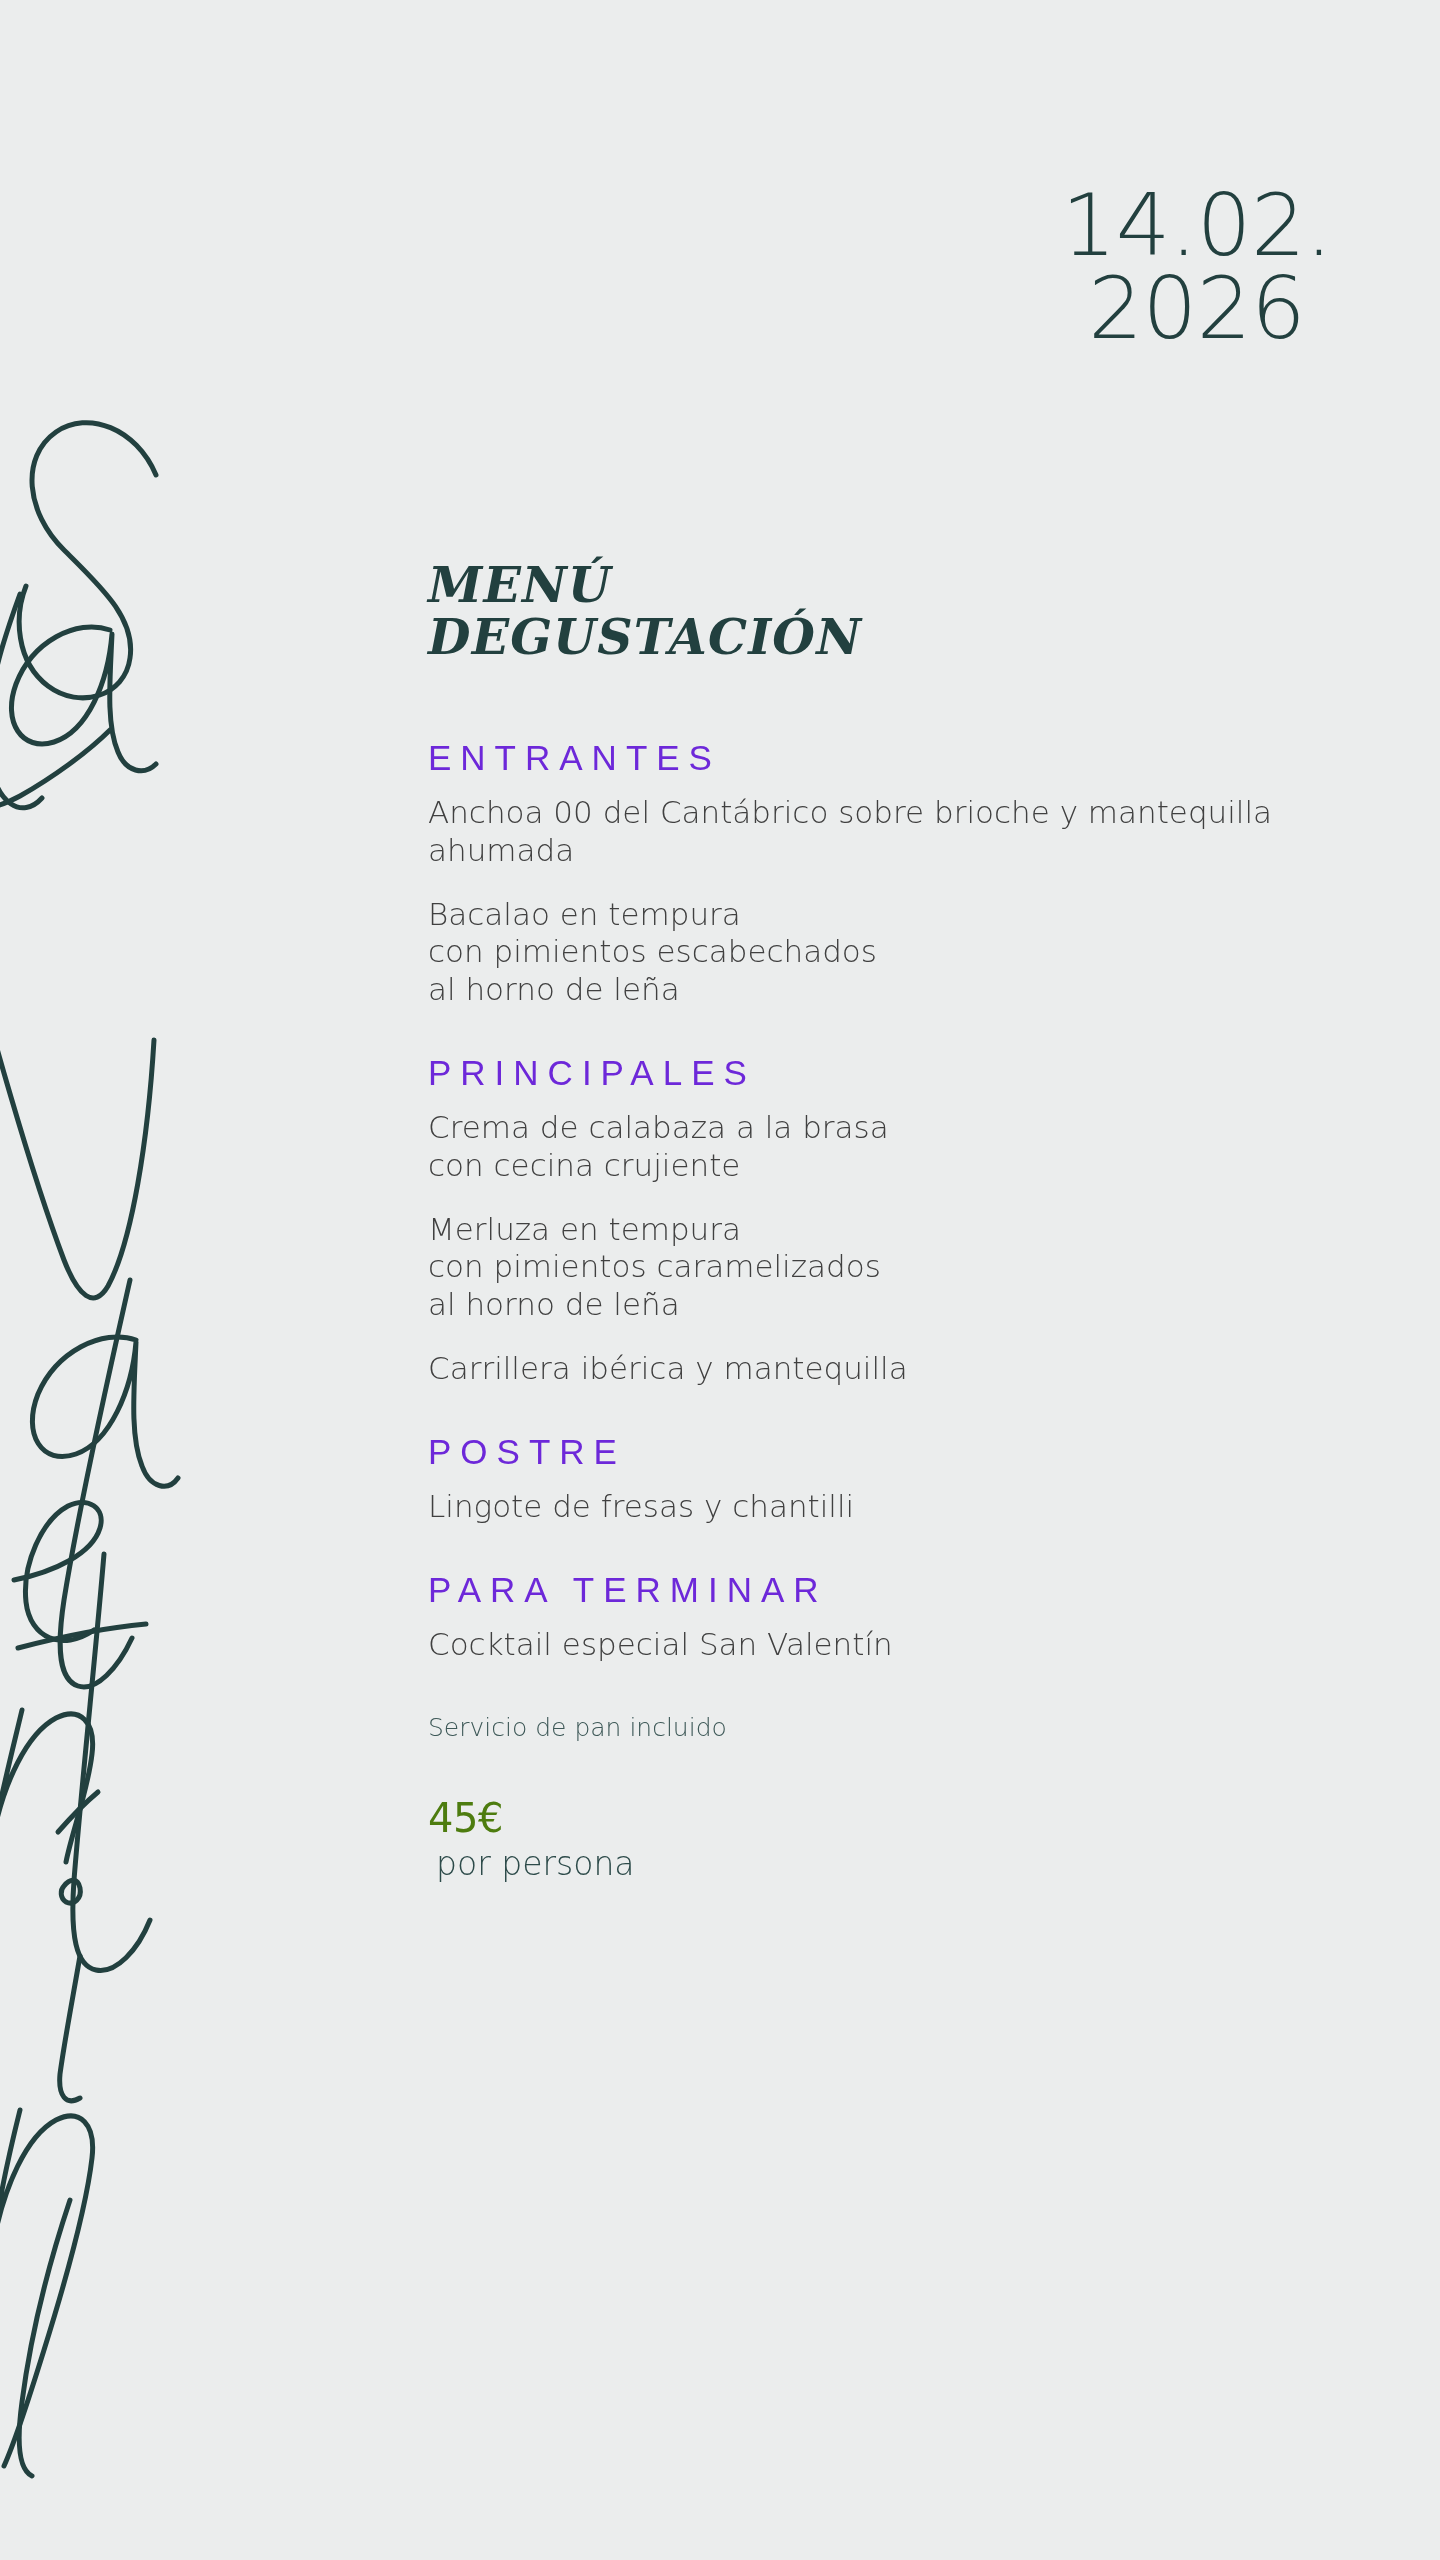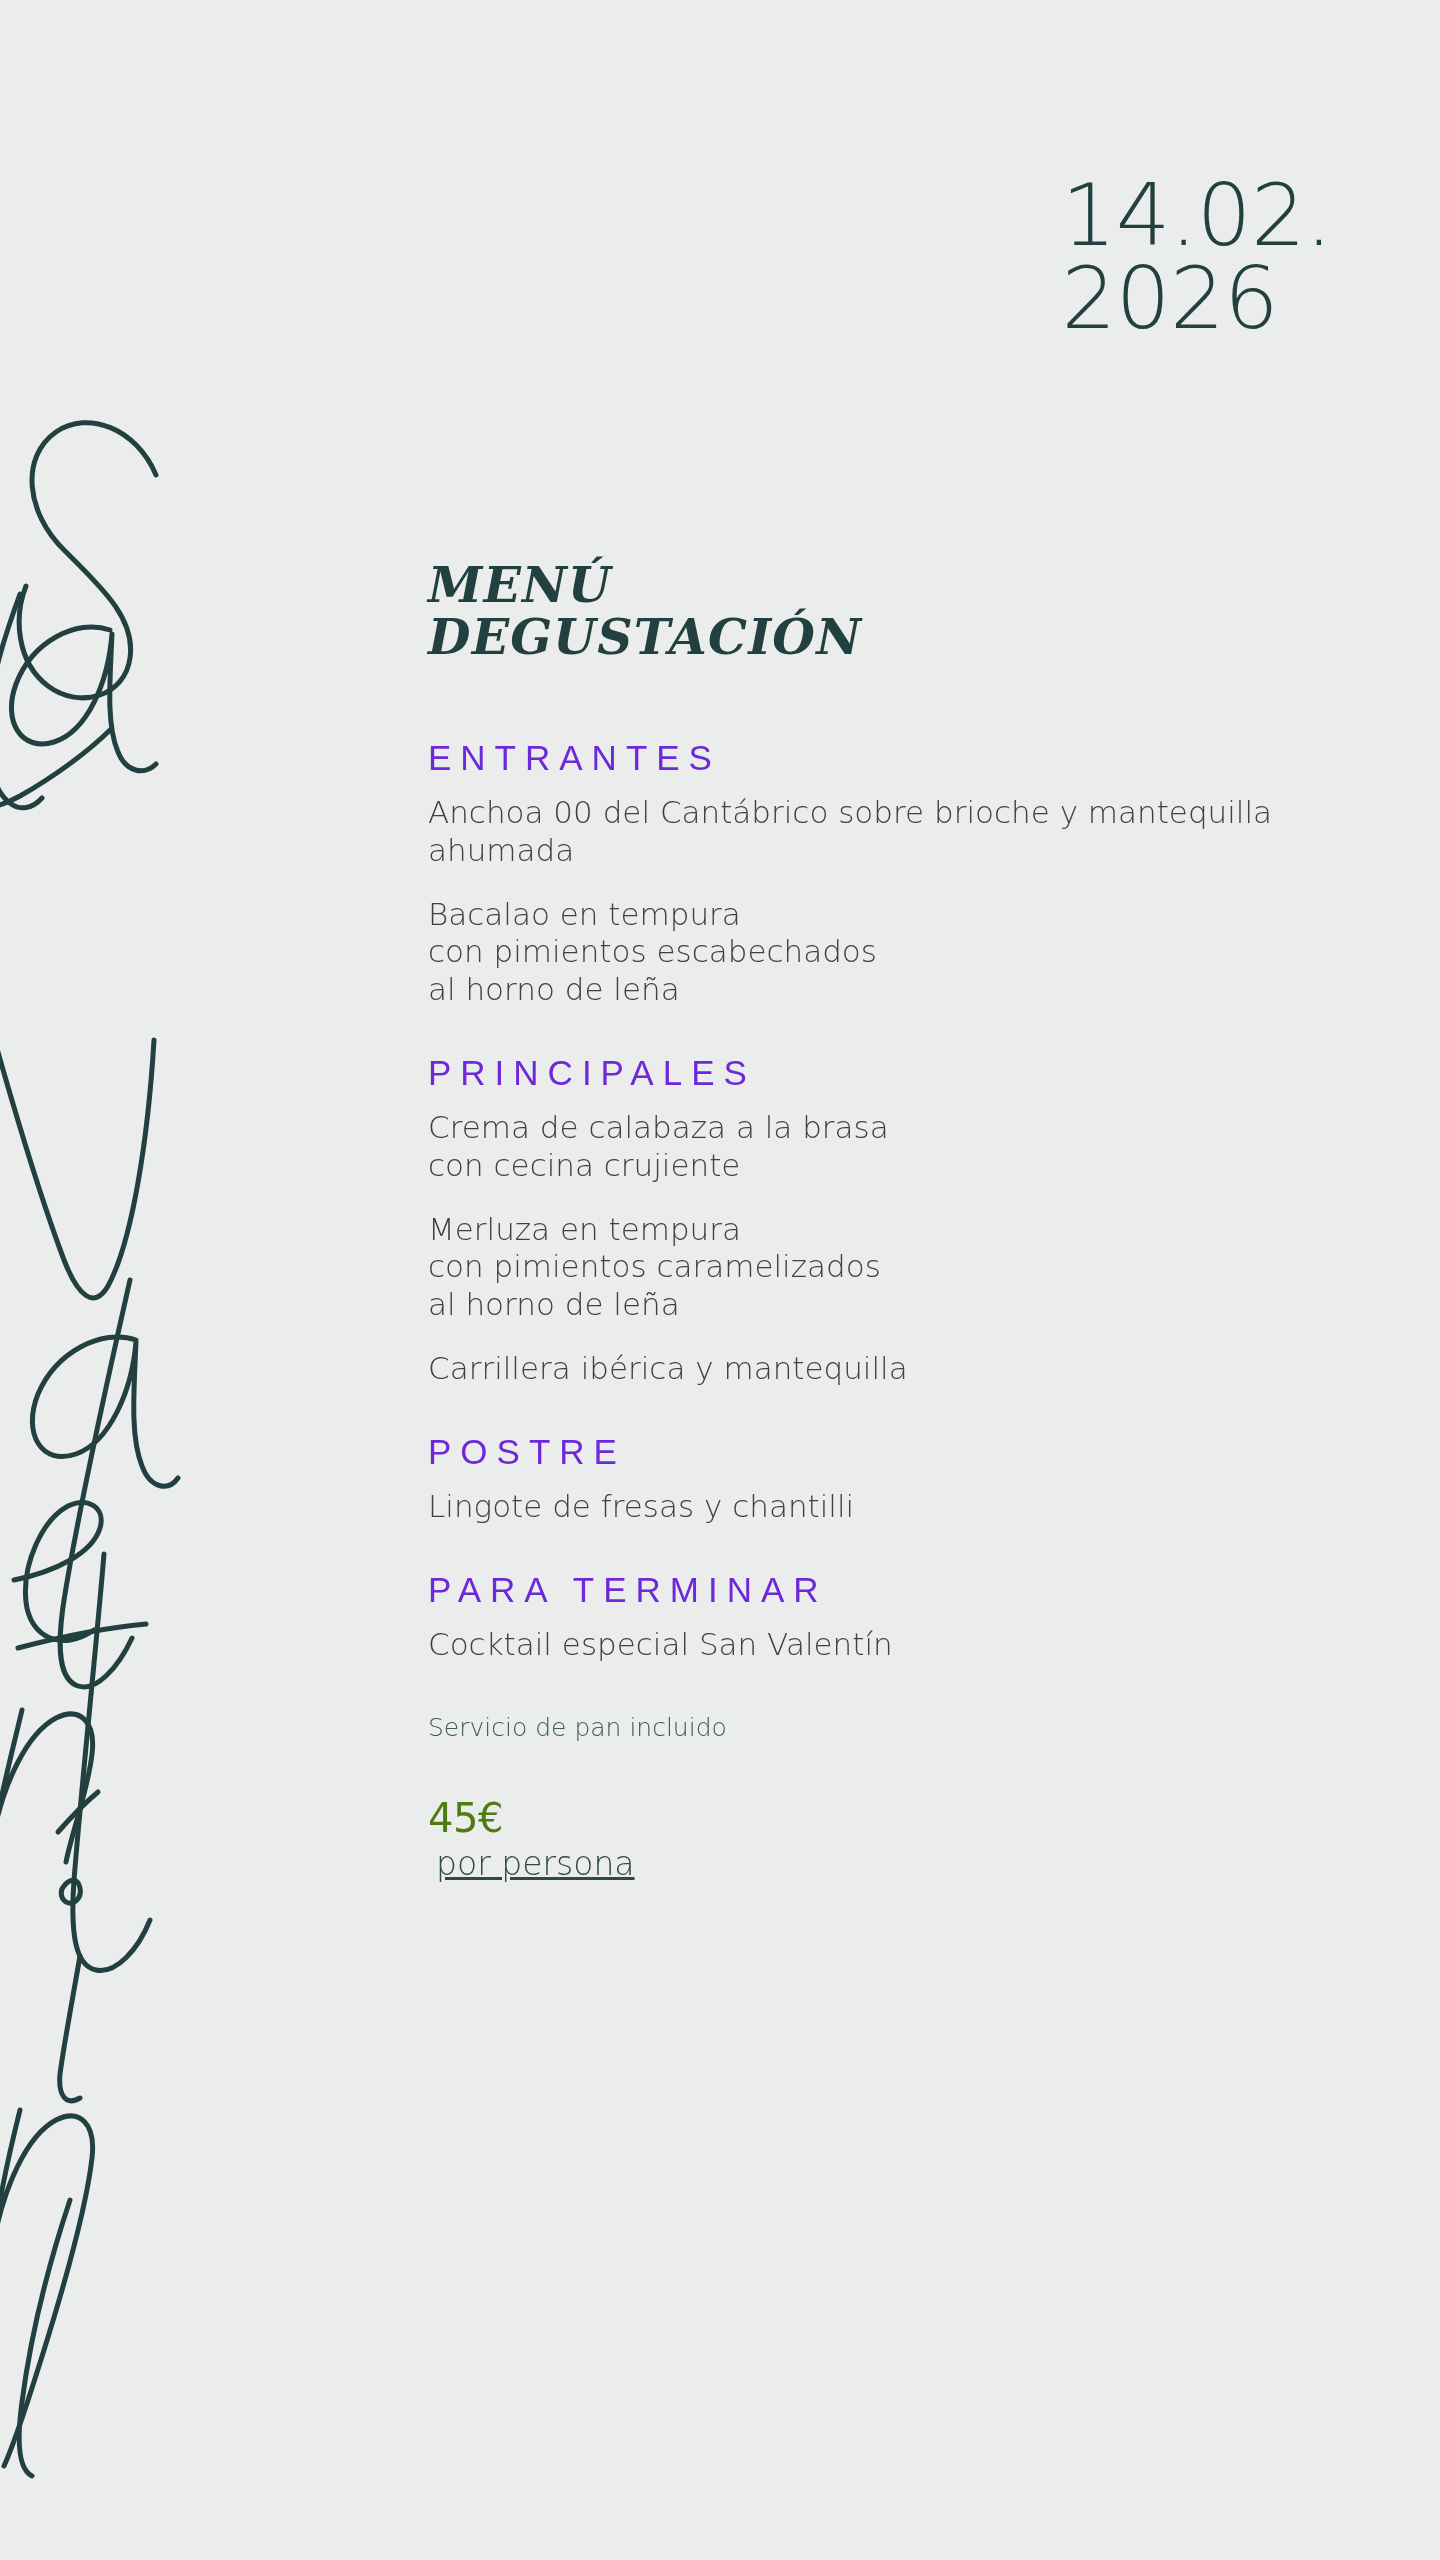--- a/index.html
+++ b/index.html
@@ -36,22 +36,22 @@
   .script-wrap svg {
     width: 100%;
     height: 100%;
     display: block;
   }
 
   
   .date-block {
     position: absolute;
     right: 108px;
-    top: 174px;
-    text-align: left;
+    top: 184px;
+    text-align: center;
     line-height: 0.96;
     font-family: "DejaVu Sans", sans-serif;
     font-weight: 300;
     letter-spacing: -0.5px;
     color: #22403f;
     margin-left: 39px;
   }
   .date-line1 { font-size: 86px; display: block; }
   .date-line2 { font-size: 86px; display: block; }
 
@@ -117,21 +117,20 @@
     color: #4d7c0f;
     letter-spacing: -0.5px;
   }
   .price-sub {
     font-family: "DejaVu Sans", sans-serif;
     font-weight: 300;
     font-size: 33px;
     color: #2c4a49;
     margin-top: 6px;
     padding-left: 8px;
-    text-decoration: underline;
   }
 </style>
 </head>
 <body>
 
 <div class="page">
 
   <div class="script-wrap">
     <svg viewBox="0 0 420 2120" fill="none" xmlns="http://www.w3.org/2000/svg" stroke="#22403f" stroke-width="5" stroke-linecap="round" stroke-linejoin="round">
 

